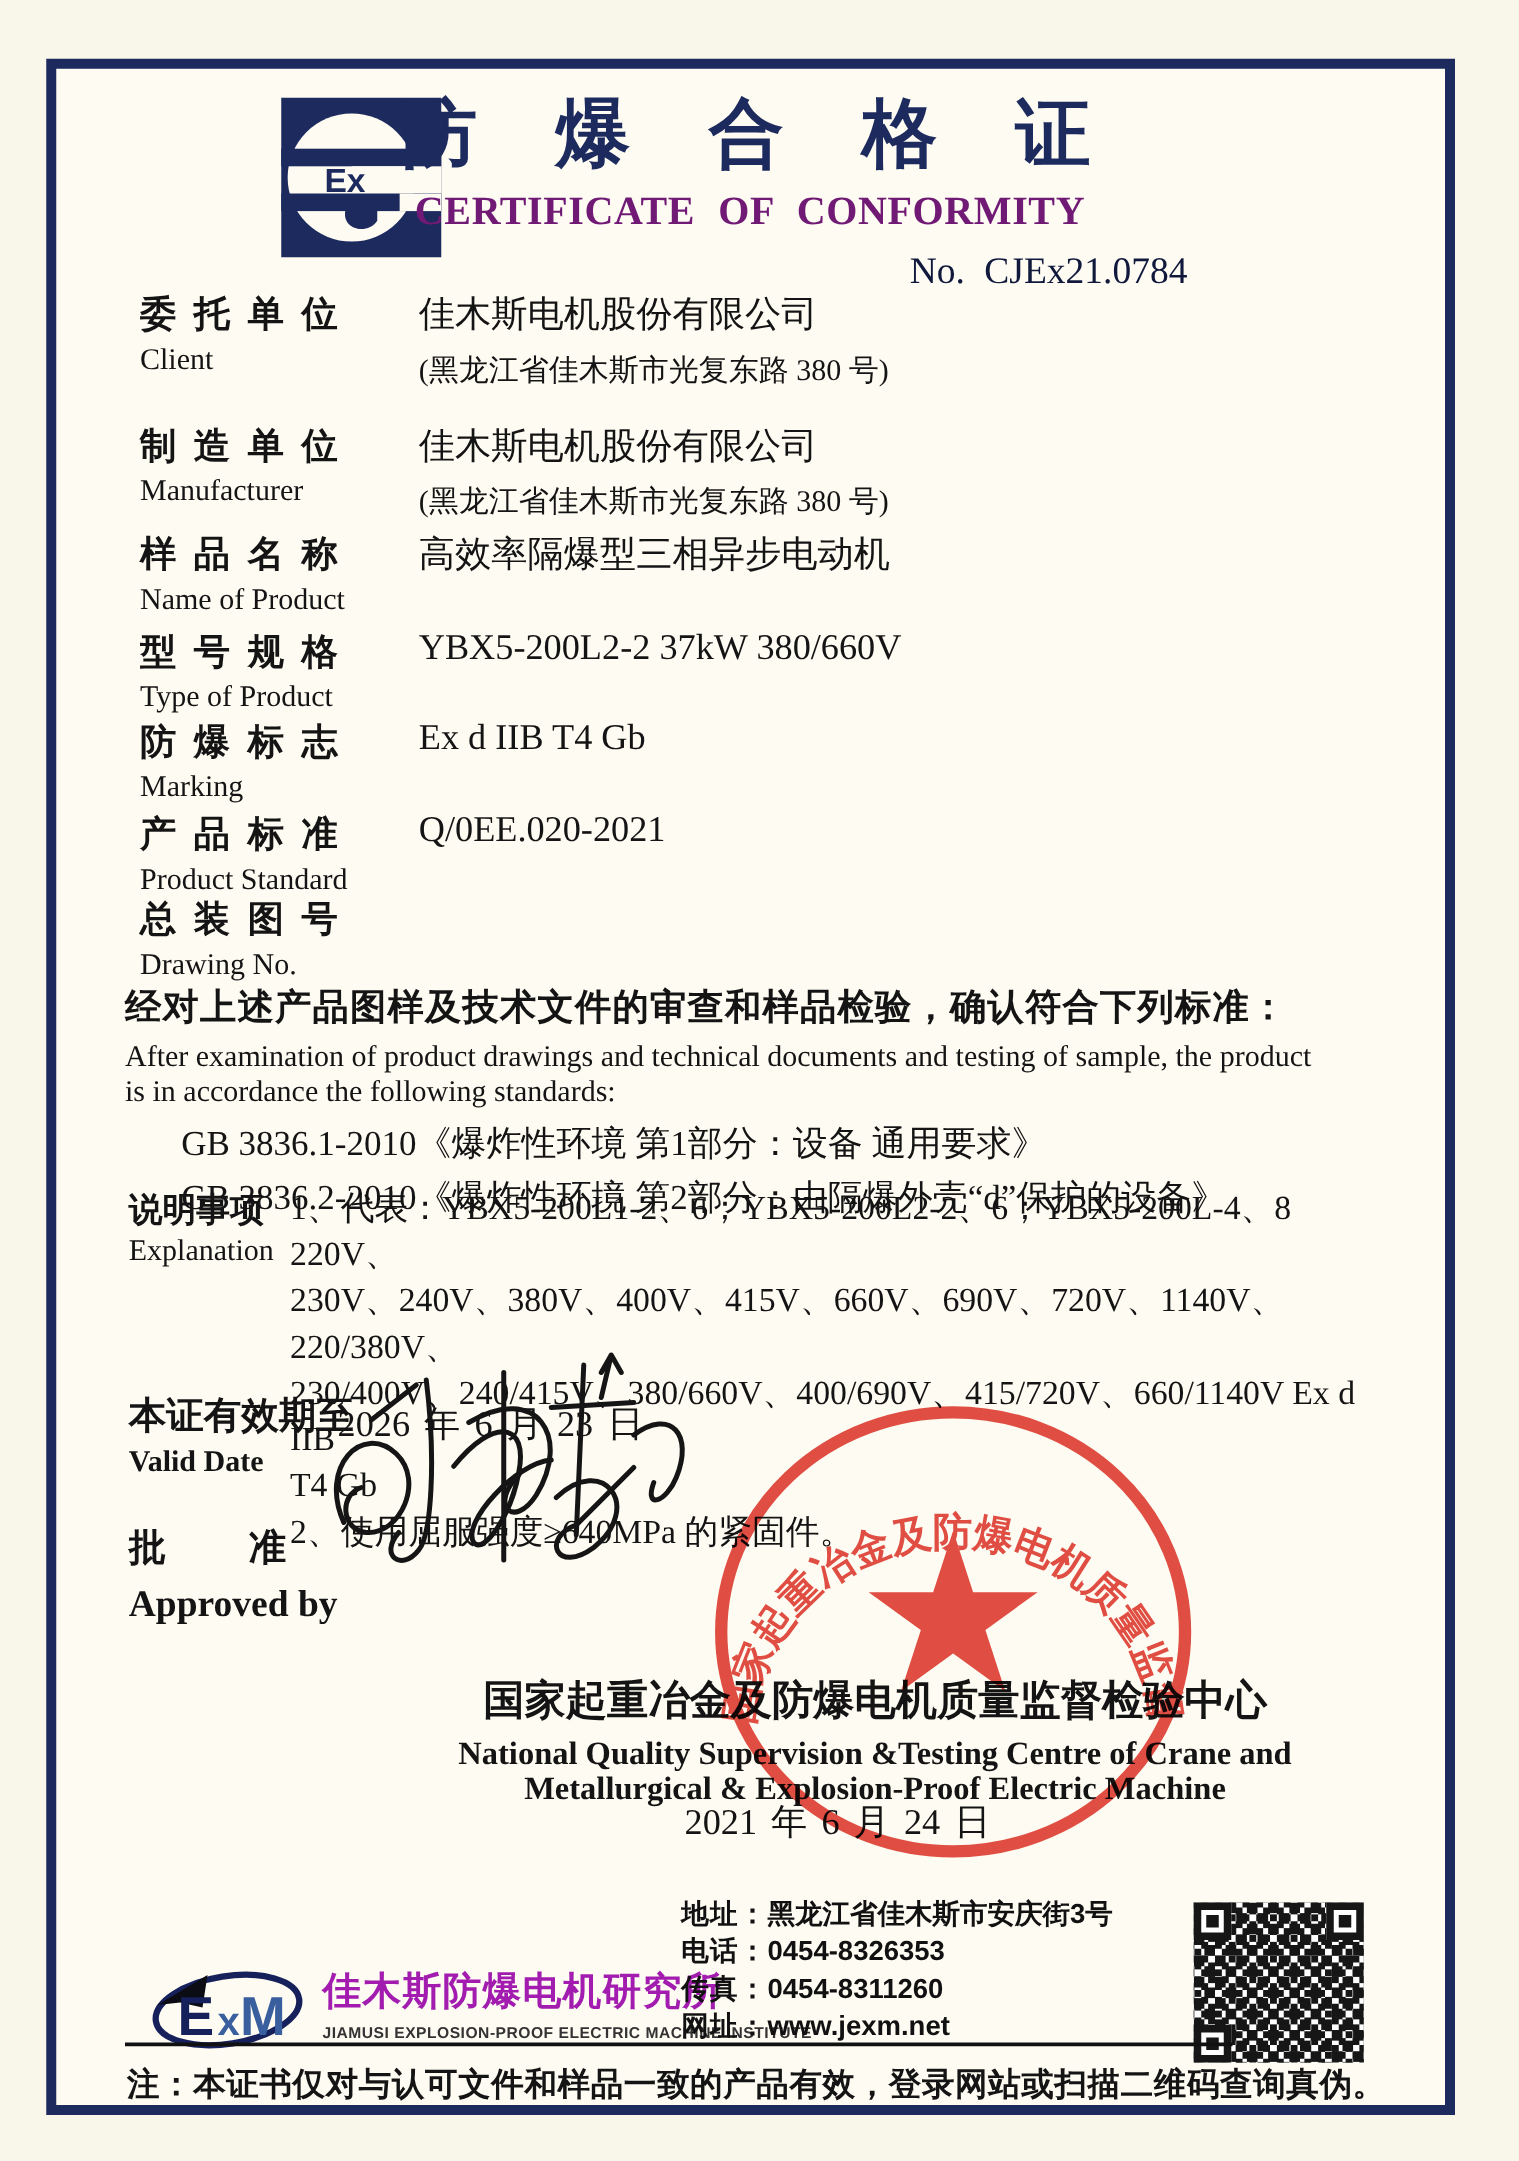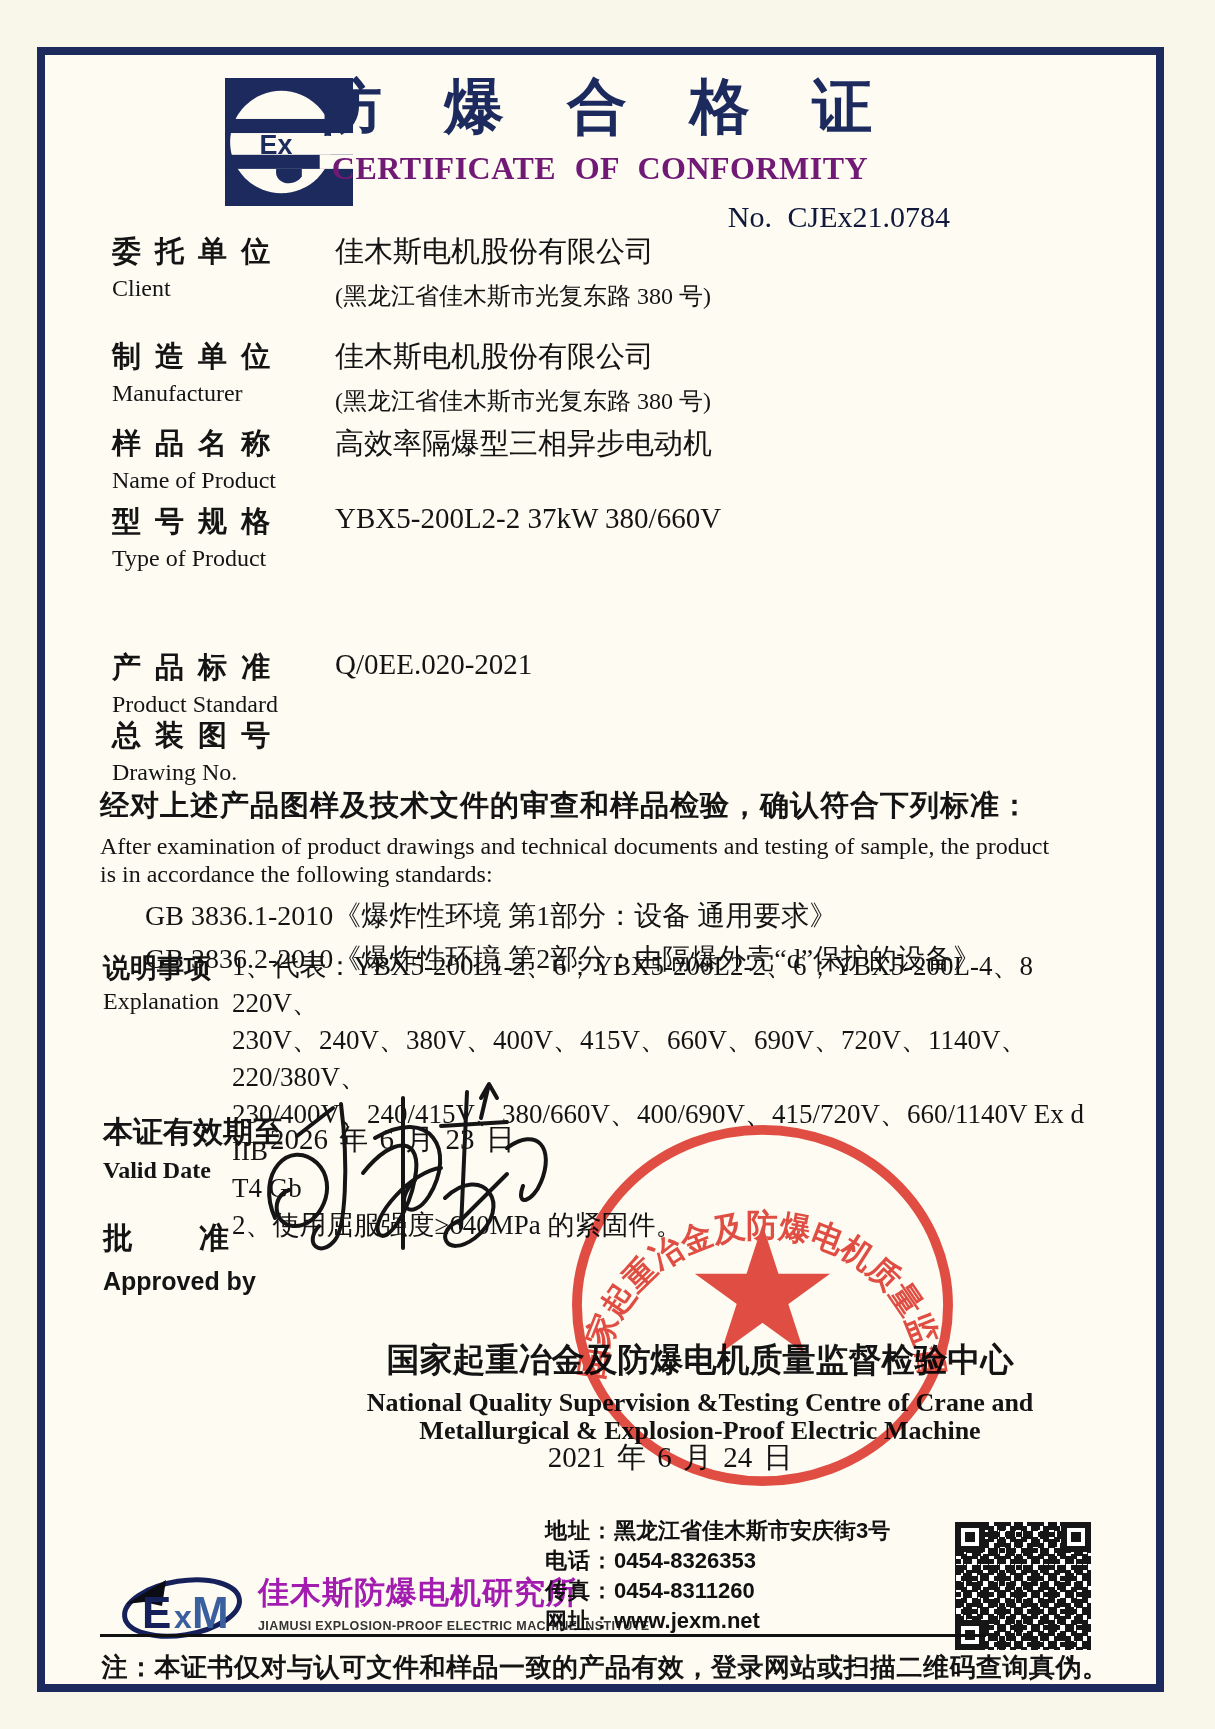--- a/index.html
+++ b/index.html
@@ -41,21 +41,21 @@
   .expl-text{left:232px;top:948px;width:870px;font-size:27px;font-family:"Liberation Serif",serif;
              line-height:37px;}
 
   
   .valid-label{left:103px;top:1112px;}
   .vzh{font-size:30px;font-weight:bold;}
   .ven{font-size:24px;font-weight:bold;font-family:"Liberation Serif",serif;margin-top:4px;}
   .valid-value{left:270px;top:1120px;font-size:29px;font-family:"Liberation Serif",serif;word-spacing:4px;}
   .appr-label{left:103px;top:1218px;}
   .azh{font-size:30px;font-weight:bold;letter-spacing:2px;}
-  .aen{font-size:25px;font-weight:bold;font-family:Liberation Sans, sans-serif;margin-top:8px;}
+  .aen{font-size:30px;font-weight:bold;font-family:Liberation Serif, serif;margin-top:8px;}
   .sig{left:245px;top:1078px;width:330px;height:230px;}
 
   
   .centre{left:340px;top:1338px;width:720px;text-align:center;}
   .centre-zh{font-size:33px;font-weight:bold;}
   .centre-en{font-size:26px;font-weight:bold;font-family:"Liberation Serif",serif;line-height:28px;margin-top:6px;}
   .issue-date{left:300px;top:1438px;width:740px;text-align:center;font-size:29px;
               font-family:"Liberation Serif",serif;word-spacing:4px;}
   .stamp{left:565px;top:1118px;width:395px;height:375px;opacity:.86;mix-blend-mode:multiply;}
 
@@ -127,20 +127,29 @@
   </div>
   <div class="abs frow" style="top:502px">
     <div class="flabel">
         <div class="fzh">型 号 规 格</div>
       <div class="fen">Type of Product</div>
       </div>
     <div class="fval">
         <div class="fmain">YBX5-200L2-2   37kW   380/660V</div>
       </div>
   </div>
+  <div class="abs frow" style="top:574px">
+    <div class="flabel">
+        <div class="fzh">防 爆 标 志</div>
+      <div class="fen">Marking</div>
+      </div>
+    <div class="fval">
+        <div class="fmain">Ex d IIB T4 Gb</div>
+      </div>
+  </div>
   <div class="abs frow" style="top:648px">
     <div class="flabel">
         <div class="fzh">产 品 标 准</div>
       <div class="fen">Product Standard</div>
       </div>
     <div class="fval">
         <div class="fmain">Q/0EE.020-2021</div>
       </div>
   </div>
   <div class="abs frow" style="top:716px">

